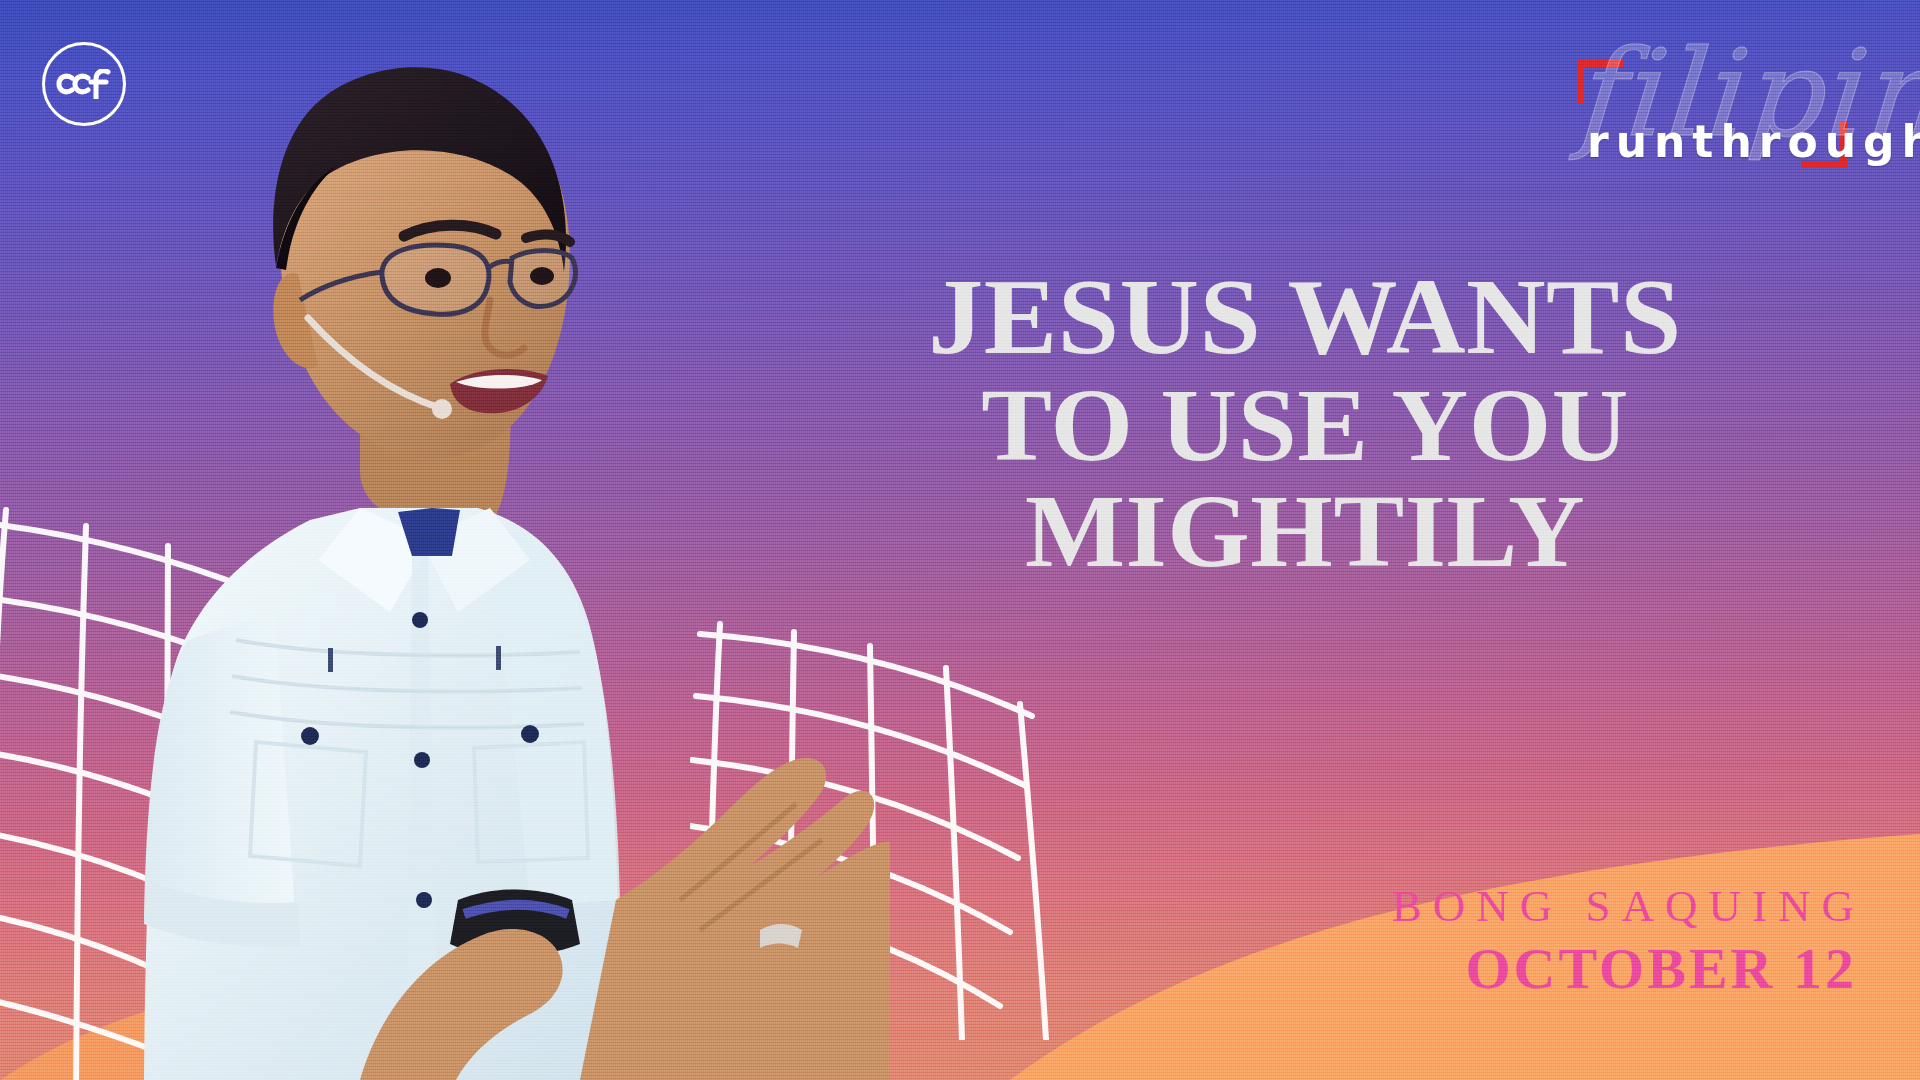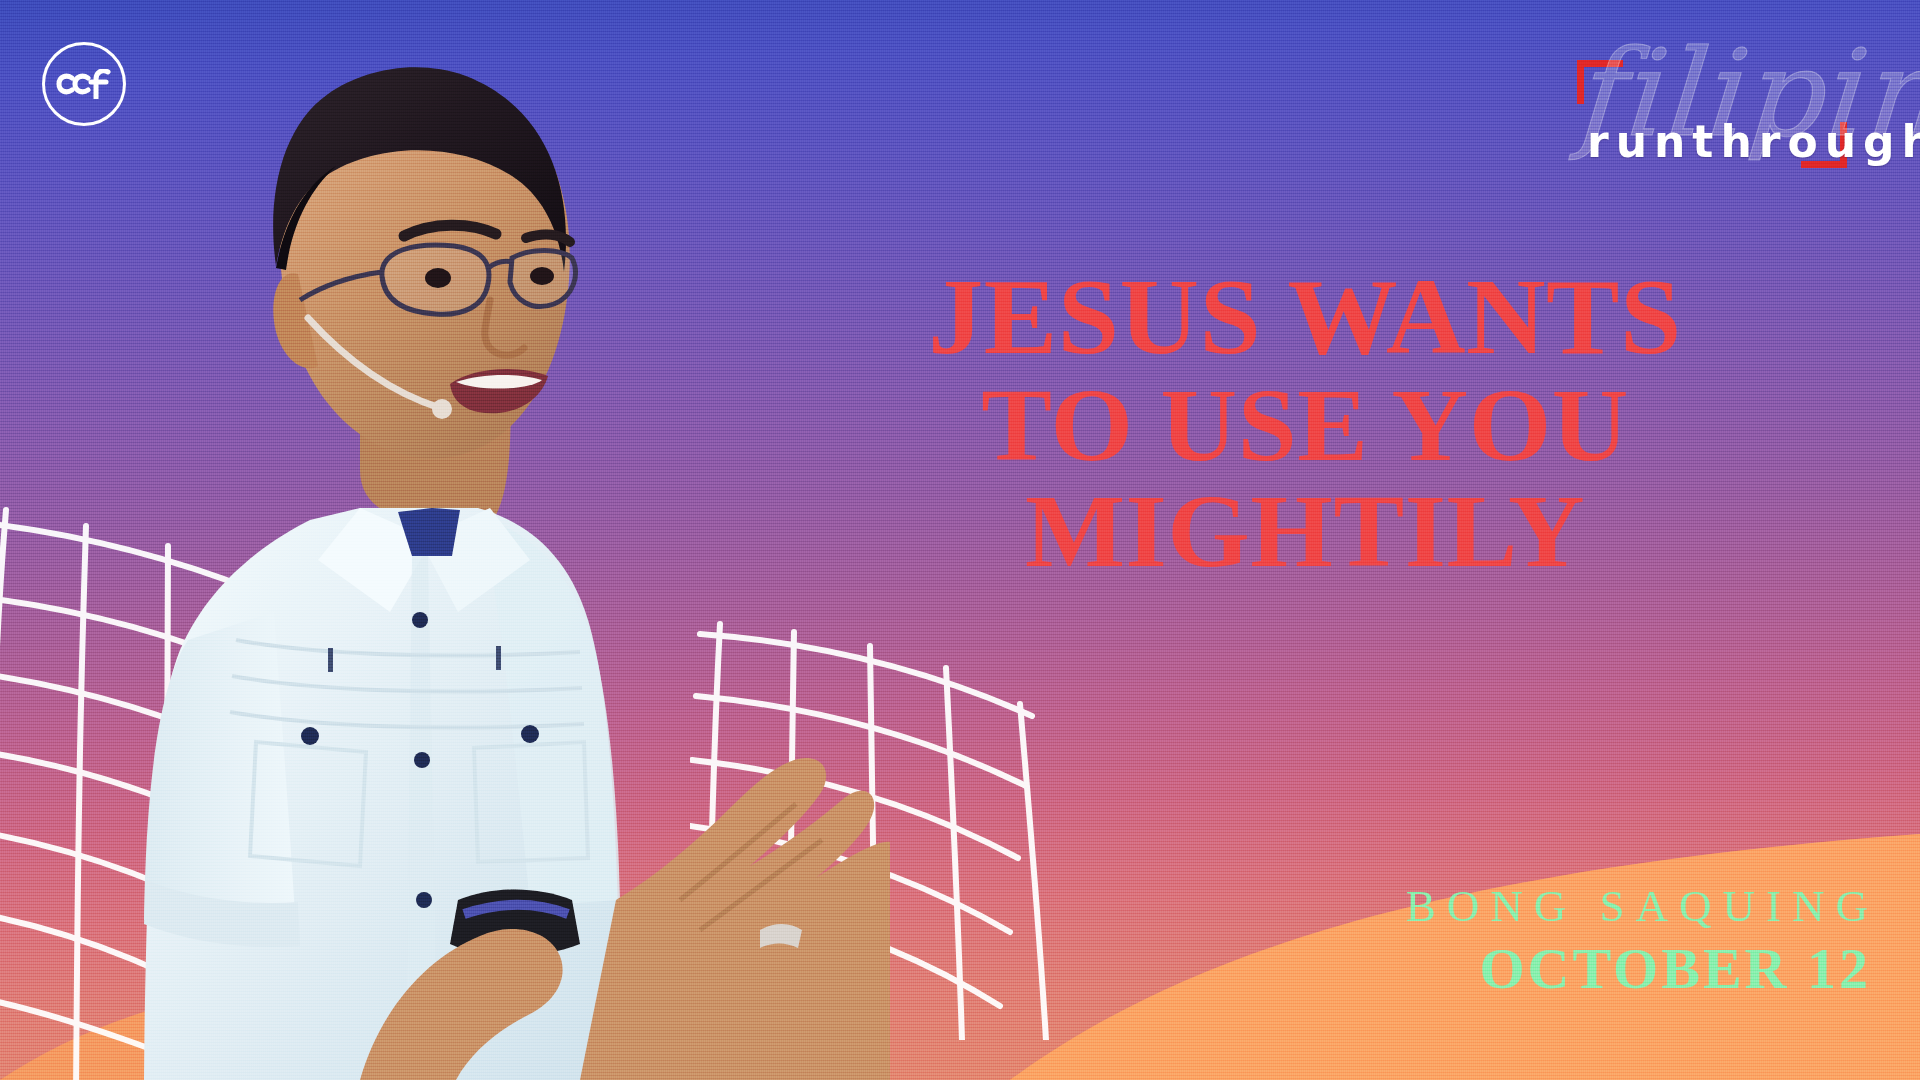--- a/index.html
+++ b/index.html
@@ -69,33 +69,33 @@
     position:absolute;left:322px;top:80px;
     font-family:"DejaVu Sans",sans-serif;font-weight:700;
     font-size:44px;line-height:1;letter-spacing:7px;
     color:#ffffff;white-space:nowrap;
     text-shadow:0 1px 2px rgba(40,30,90,.35);
   }
 
   
   .title{
     position:absolute;left:740px;top:262px;width:1130px;
-    text-align:center;color:#ef4444;
+    text-align:center;color:#e5e5e5;
     font-family:"Liberation Serif","DejaVu Serif",serif;
     font-weight:700;font-size:104px;line-height:1.02;
     letter-spacing:.5px;
   }
   .title .ln{display:block;white-space:nowrap;transform:scaleX(1.02);}
   .title .ln1{font-size:108px;}
   .title .ln2{font-size:104px;}
   .title .ln3{font-size:104px;}
 
   
   .credits{
-    position:absolute;right:52px;bottom:78px;text-align:right;color:#86efac;
+    position:absolute;right:66px;bottom:78px;text-align:right;color:#ec4899;
   }
   .speaker{
     font-family:"Liberation Serif","DejaVu Serif",serif;
     font-weight:400;font-size:45px;letter-spacing:11px;line-height:1.1;
     white-space:nowrap;margin-right:-11px;
   }
   .date{
     font-family:"Liberation Serif","DejaVu Serif",serif;
     font-weight:700;font-size:58px;letter-spacing:3px;line-height:1.12;
     white-space:nowrap;margin-top:6px;margin-right:-3px;

